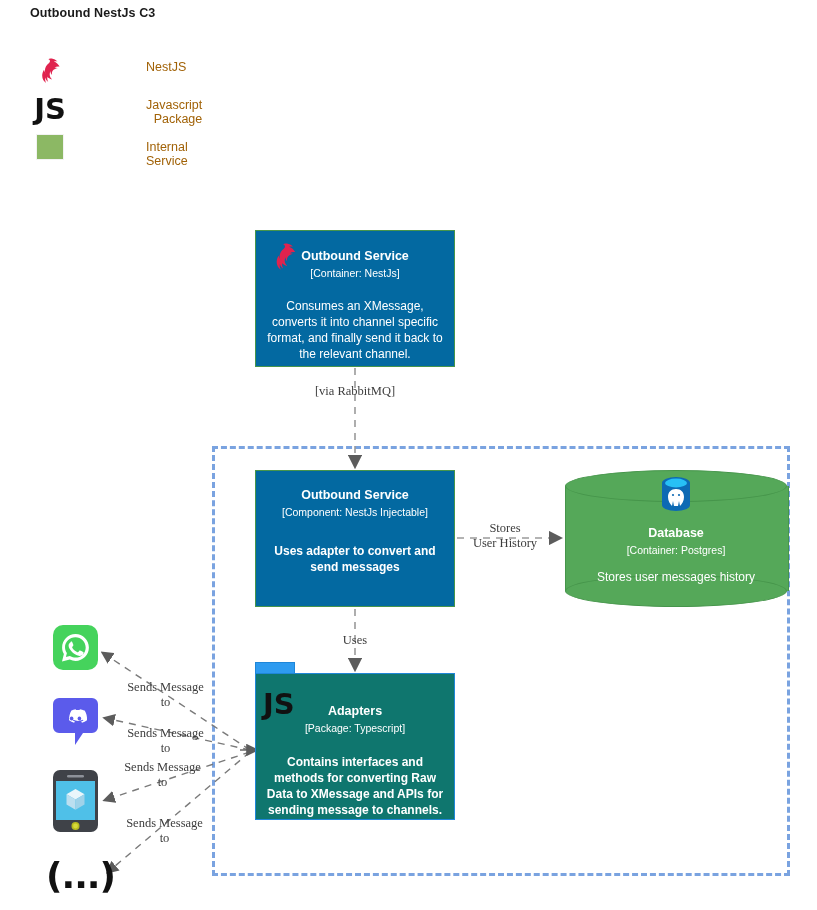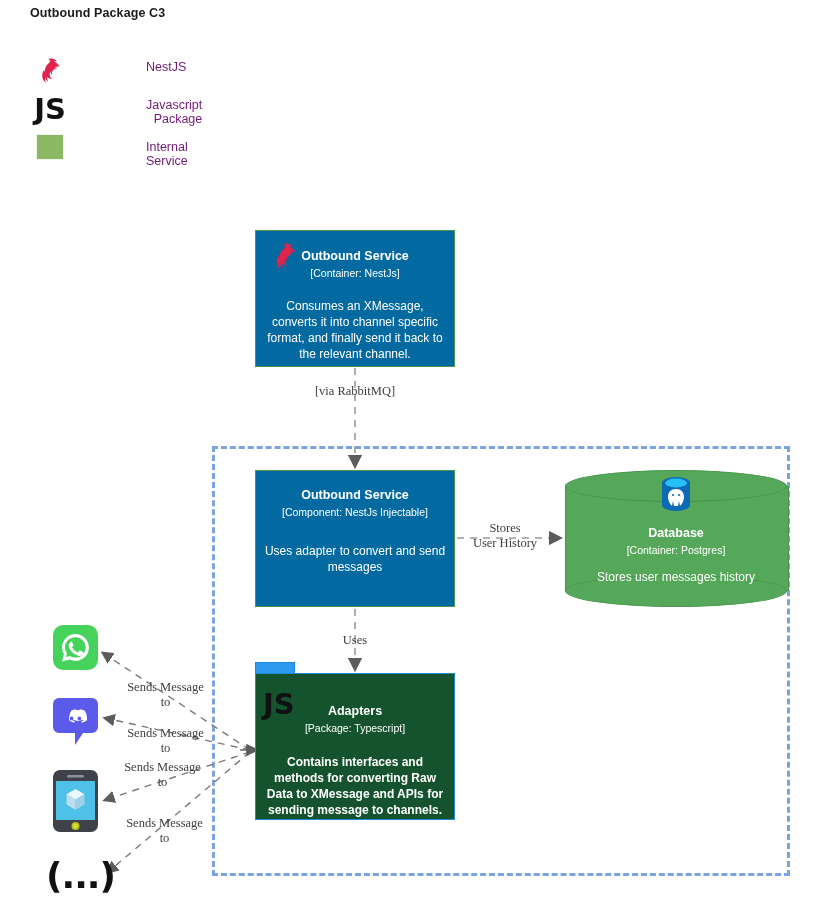--- a/index.html
+++ b/index.html
@@ -16,21 +16,21 @@
     left:30px;top:6px;
     font-size:12.5px;font-weight:bold;color:#1a1a1a;
     letter-spacing:.1px;
   }
 
   
   .legend-row{display:flex;align-items:center;}
   .legend-icon{width:34px;height:34px;display:flex;align-items:center;justify-content:center;}
   .legend-label{
     position:absolute;left:113px;
-    font-size:12.5px;color:#701a75;
+    font-size:12.5px;color:#a16207;
   }
   #legend-swatch-internal{
     width:26px;height:24px;background:#8cb864;border:1px solid #f2f2f2;
   }
   .js-mark{
     font-family:"DejaVu Sans", sans-serif;
     font-weight:bold;font-size:29px;color:#111;line-height:1;
   }
 
   
@@ -40,38 +40,38 @@
     box-sizing:border-box;
   }
 
   
   .node{
     box-sizing:border-box;
     color:#ffffff;
     text-align:center;
   }
   .node-green{background:#0369a1;border:1px solid #46954b;}
-  .node-blue{background:#14532d;border:1px solid #1f86d8;}
+  .node-blue{background:#0f766e;border:1px solid #1f86d8;}
   .node-title{
     font-size:12.5px;font-weight:bold;line-height:1.25;
   }
   .node-tech{
     font-size:10.5px;font-weight:normal;line-height:1.3;margin-top:2px;
   }
   .node-desc{
     font-size:12px;line-height:1.32;
   }
 
   #node-outbound-container{left:255px;top:230px;width:200px;height:137px;}
   #node-outbound-container .node-title{margin-top:18px;}
   #node-outbound-container .node-desc{margin-top:19px;padding:0 8px;}
 
   #node-outbound-component{left:255px;top:470px;width:200px;height:137px;}
   #node-outbound-component .node-title{margin-top:17px;}
-  #node-outbound-component .node-desc{margin-top:25px;padding:0 8px;}
+  #node-outbound-component .node-desc{margin-top:25px;padding:0 8px;font-weight:bold;}
 
   
   #node-adapters{left:255px;top:673px;width:200px;height:147px;}
   #adapters-tab{
     left:255px;top:662px;width:40px;height:12px;
     background:#2e9bf0;border:1px solid #1f86d8;border-bottom:none;
     box-sizing:border-box;
   }
   #node-adapters .node-title{margin-top:30px;}
   #node-adapters .node-desc{margin-top:20px;padding:0 6px;font-weight:bold;}
@@ -111,21 +111,21 @@
     font-family:"DejaVu Sans", sans-serif;
     font-size:36px;font-weight:bold;color:#111;line-height:1;
     letter-spacing:-1px;
   }
 
   svg.ov{position:absolute;left:0;top:0;width:817px;height:910px;pointer-events:none;}
 </style>
 </head>
 <body>
 
-<div class="abs" id="diagram-title">Outbound Package C3</div>
+<div class="abs" id="diagram-title">Outbound NestJs C3</div>
 
 <div class="abs" id="legend" style="left:0;top:0;width:400px;height:170px;">
   <div class="abs legend-row" style="left:33px;top:54px;">
     <div class="legend-icon">
       <svg width="30" height="30" viewBox="0 0 100 100" aria-hidden="true">
         <path d="M52 8c-3 0-6 1-8 3 1 0 2 0 3 1 2 1 3 3 3 5 0 3-2 5-4 7-8 6-13 15-13 25 0 14 10 26 24 29-5-4-8-10-8-17 0-4 1-8 3-11-1 5 1 10 5 13-2-6 0-13 5-17 4-3 9-5 14-5-3-2-7-3-11-3 5-3 11-4 17-3-4-8-11-14-19-17 4-1 8-1 12 0-5-5-12-9-19-10h-3z" fill="#e0234e"></path>
         <path d="M30 46c-4 6-6 13-6 20 0 10 5 19 13 24-3-6-4-12-3-18 1 6 5 11 10 14-4-7-4-15 0-22-7-3-12-10-14-18z" fill="#e0234e"></path>
       </svg>
     </div>
     <div class="legend-label" style="top:6px;">NestJS</div>

